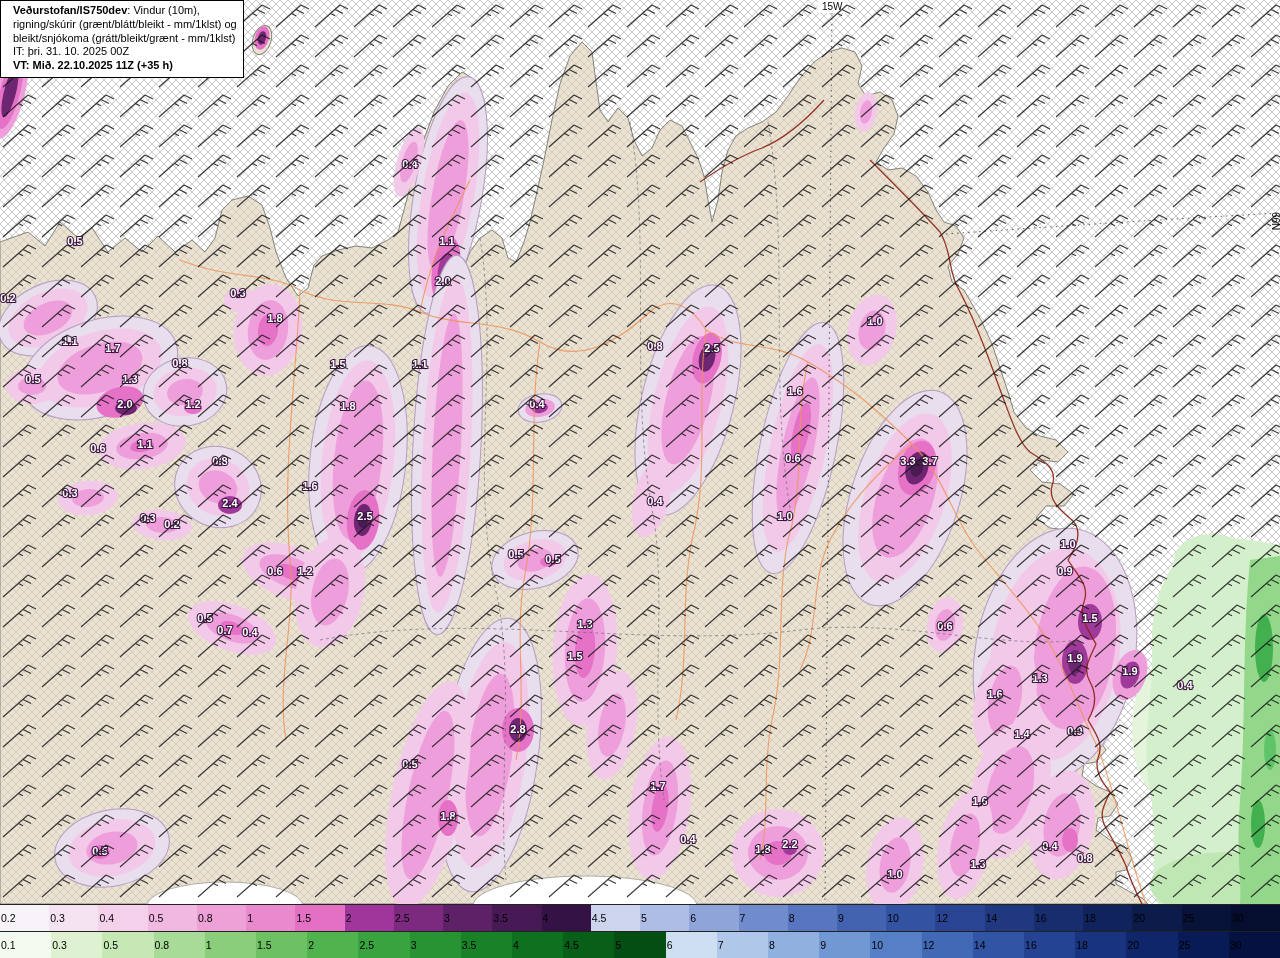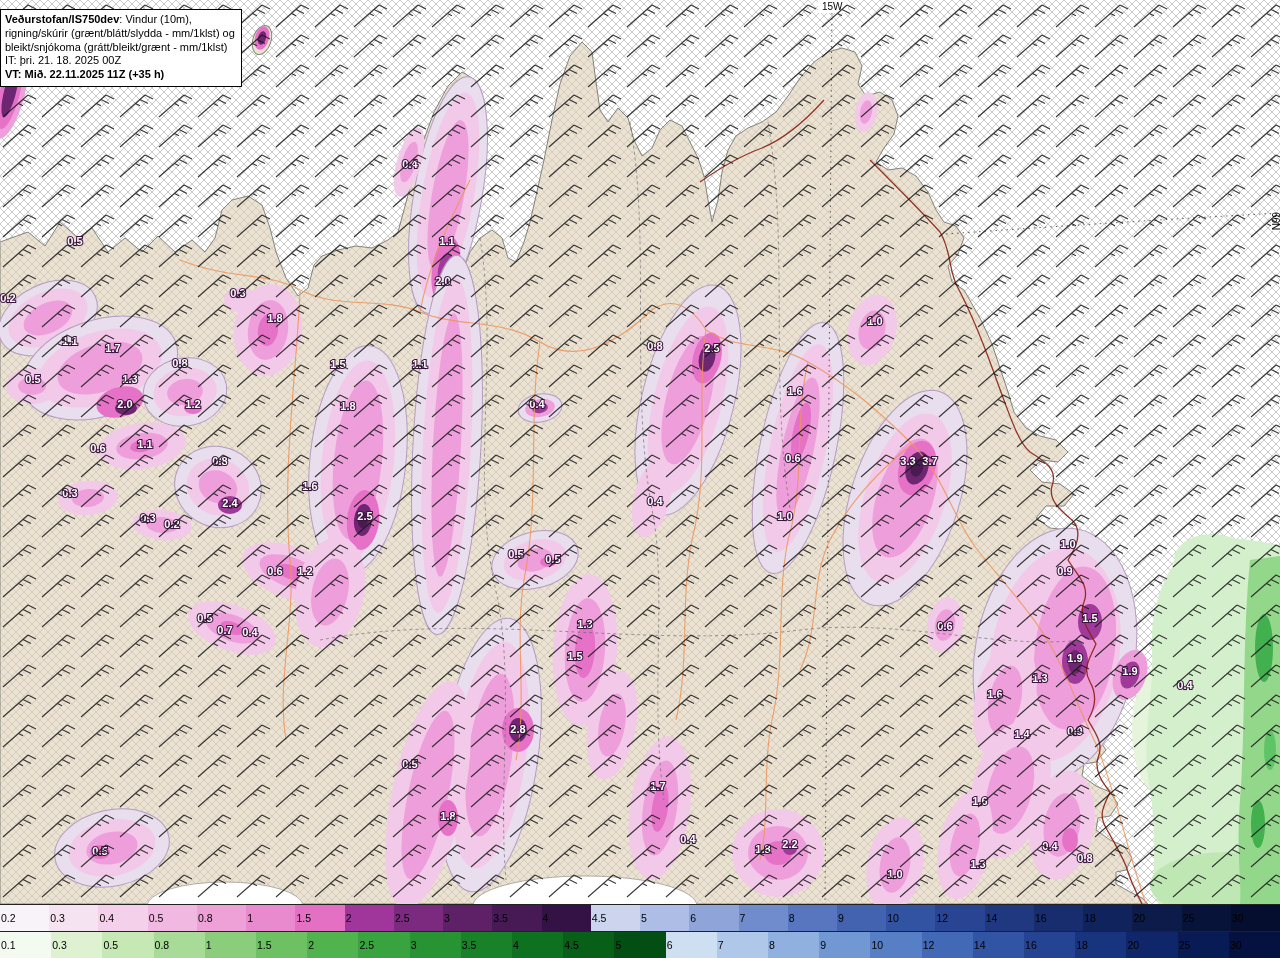--- a/index.html
+++ b/index.html
@@ -1,20 +1,20 @@
 <!DOCTYPE html>
 <html><head>
 <meta charset="utf-8">
 <style>
   html,body{margin:0;padding:0;background:#fff;}
   .stage{position:relative;width:1280px;height:958px;overflow:hidden;
          font-family:"Liberation Sans",sans-serif;background:#fff;}
   .stage svg{display:block;position:absolute;top:0;left:0;}
-  .infobox{position:absolute;top:9px;left:0;z-index:6;background:#fff;border:1px solid #000;
-           padding:3px 6px 4px 4px;font-size:11px;line-height:1.25;max-width:252px;color:#000;}
+  .infobox{position:absolute;top:0;left:0;z-index:6;background:#fff;border:1px solid #000;
+           padding:3px 6px 4px 12px;font-size:11px;line-height:1.25;max-width:252px;color:#000;}
   .infobox .b{font-weight:bold;}
   .colorbars{position:absolute;left:0;bottom:0;width:1280px;z-index:5;}
   .bar{display:flex;width:100%;height:27px;box-sizing:border-box;border-top:1px solid #222;}
   .bar .seg{flex:1;position:relative;}
   .bar .seg span{position:absolute;left:1px;top:50%;transform:translateY(-50%);
                  font-size:10.5px;color:#000;white-space:nowrap;}
   .plabel{font:bold 11px "Liberation Sans",sans-serif;fill:#ffffff;stroke:#3c1440;
           stroke-width:2.2px;paint-order:stroke;text-anchor:middle;}
   .gratlabel{font:10px "Liberation Sans",sans-serif;fill:#000;stroke:#fff;stroke-width:2.5px;
              paint-order:stroke;}
@@ -430,24 +430,24 @@
         <text x="790" y="848" class="plabel">2.2</text>
         <text x="100" y="855" class="plabel">0.5</text>
         <text x="1185" y="689" class="plabel">0.4</text>
       </g>
 
     <rect x="0" y="0" width="1280" height="904" fill="url(#barbs)" opacity="0.85"></rect>
   </svg>
 
   <div class="infobox">
     <div><span class="b">Veðurstofan/IS750dev</span><span>: Vindur (10m),</span></div>
-    <div>rigning/skúrir (grænt/blátt/slydda - mm/1klst) og</div>
+    <div>rigning/skúrir (grænt/blátt/bleikt - mm/1klst) og</div>
     <div>bleikt/snjókoma (grátt/bleikt/grænt - mm/1klst)</div>
-    <div>IT: þri. 21. 18. 2025 00Z</div>
-    <div class="b">VT: Mið. 22.11.2025 11Z (+35 h)</div>
+    <div>IT: þri. 31. 10. 2025 00Z</div>
+    <div class="b">VT: Mið. 22.10.2025 11Z (+35 h)</div>
   </div>
 
   <div class="colorbars">
     <div class="bar" id="bar-top">
         <div class="seg" style="background: rgb(248, 243, 248);">
           <span>0.2</span>
         </div>
         <div class="seg" style="background: rgb(246, 227, 241);">
           <span>0.3</span>
         </div>

